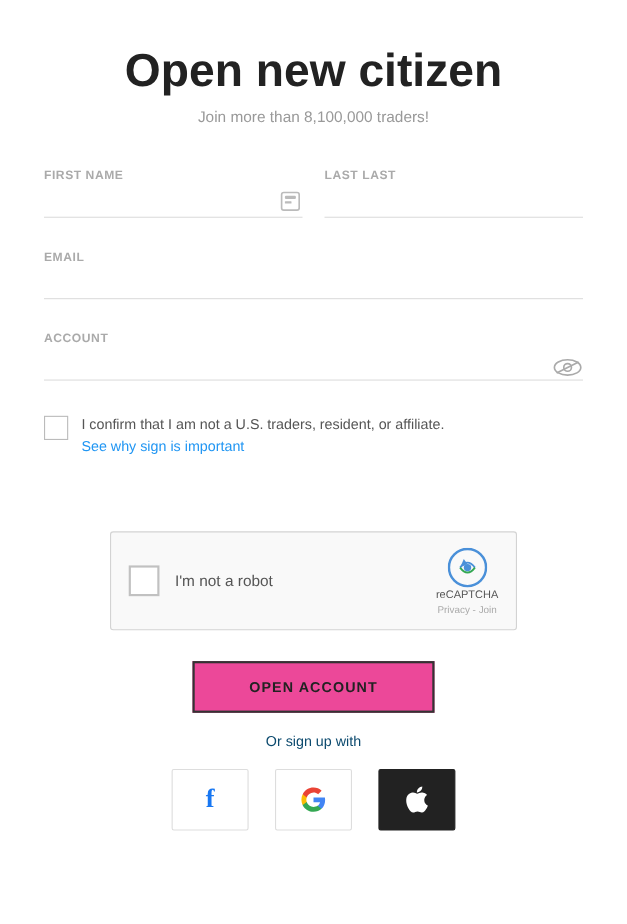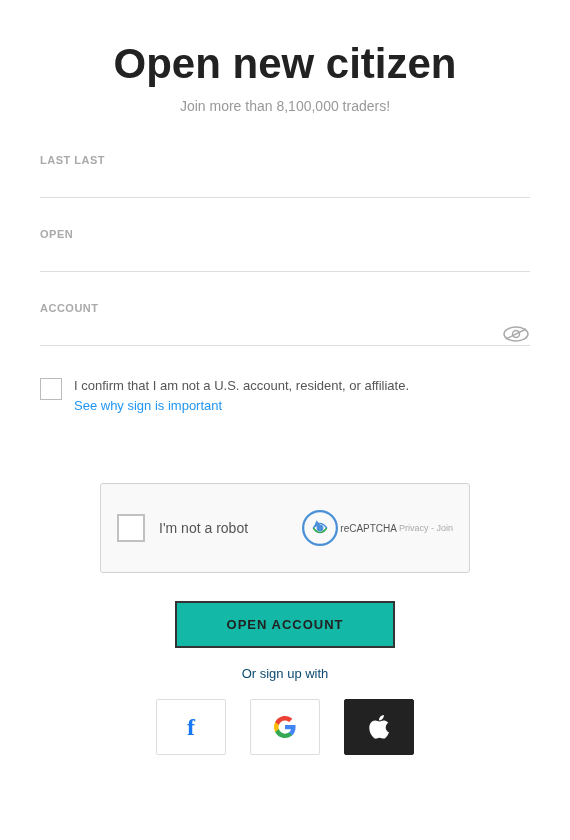--- a/index.html
+++ b/index.html
@@ -156,20 +156,21 @@
     }
 
     .recaptcha-label {
       flex: 1;
       font-size: 14px;
       color: #555;
     }
 
     .recaptcha-logo {
       display: flex;
+      flex-direction: column;
       align-items: center;
       font-size: 9px;
       color: #888;
       gap: 2px;
     }
 
     .recaptcha-logo-icon {
       width: 36px;
       height: 36px;
     }
@@ -183,21 +184,21 @@
     .recaptcha-links {
       font-size: 9px;
       color: #aaa;
     }
 
     .open-account-btn {
       display: block;
       width: 220px;
       margin: 0 auto 18px;
       padding: 14px 0;
-      background: #14b8a6;
+      background: #ec4899;
       border: 2px solid #333;
       font-size: 13px;
       font-weight: 700;
       letter-spacing: 1px;
       color: #222;
       cursor: pointer;
       text-align: center;
     }
 
     .or-signup {
@@ -247,28 +248,40 @@
 </head>
 <body>
 
 <h1 class="page-title">Open new citizen</h1>
 <p class="subtitle">Join more than 8,100,000 traders!</p>
 
 <div class="form-container">
 
   <div class="form-row">
     <div class="form-group">
+      <label>FIRST NAME</label>
+      <input type="text" style="">
+      
+      <div class="contact-icon">
+        <svg width="20" height="20" viewBox="0 0 20 20" fill="none">
+          <rect x="2" y="2" width="16" height="16" rx="2" stroke="#bbb" stroke-width="1.5"></rect>
+          <rect x="5" y="5" width="10" height="3" rx="1" fill="#bbb"></rect>
+          <rect x="5" y="10" width="6" height="2" rx="0.5" fill="#bbb"></rect>
+        </svg>
+      </div>
+    </div>
+    <div class="form-group">
       <label>LAST LAST</label>
       <input type="text" style="">
     </div>
   </div>
 
   <div class="form-row">
     <div class="form-group full">
-      <label>OPEN</label>
+      <label>EMAIL</label>
       <input type="email" style="">
     </div>
   </div>
 
   <div class="form-row">
     <div class="form-group full" style="position:relative;">
       <label>ACCOUNT</label>
       <input type="password" style="padding-right: 36px;">
       <div class="eye-icon">
         <svg width="28" height="18" viewBox="0 0 28 18" fill="none">
@@ -276,21 +289,21 @@
           <circle cx="14" cy="9" r="3.5" stroke="#aaa" stroke-width="1.5"></circle>
           <line x1="4" y1="14" x2="24" y2="4" stroke="#aaa" stroke-width="1.5"></line>
         </svg>
       </div>
     </div>
   </div>
 
   <div class="checkbox-row">
     <div class="checkbox-box"></div>
     <div class="checkbox-text">
-      <span>I confirm that I am not a U.S. account, resident, or affiliate.</span>
+      <span>I confirm that I am not a U.S. traders, resident, or affiliate.</span>
       <a href="#">See why sign is important</a>
     </div>
   </div>
 
   <div class="recaptcha-container">
     <div class="recaptcha-widget">
       <div class="recaptcha-checkbox"></div>
       <span class="recaptcha-label">I'm not a robot</span>
       <div class="recaptcha-logo">
 

